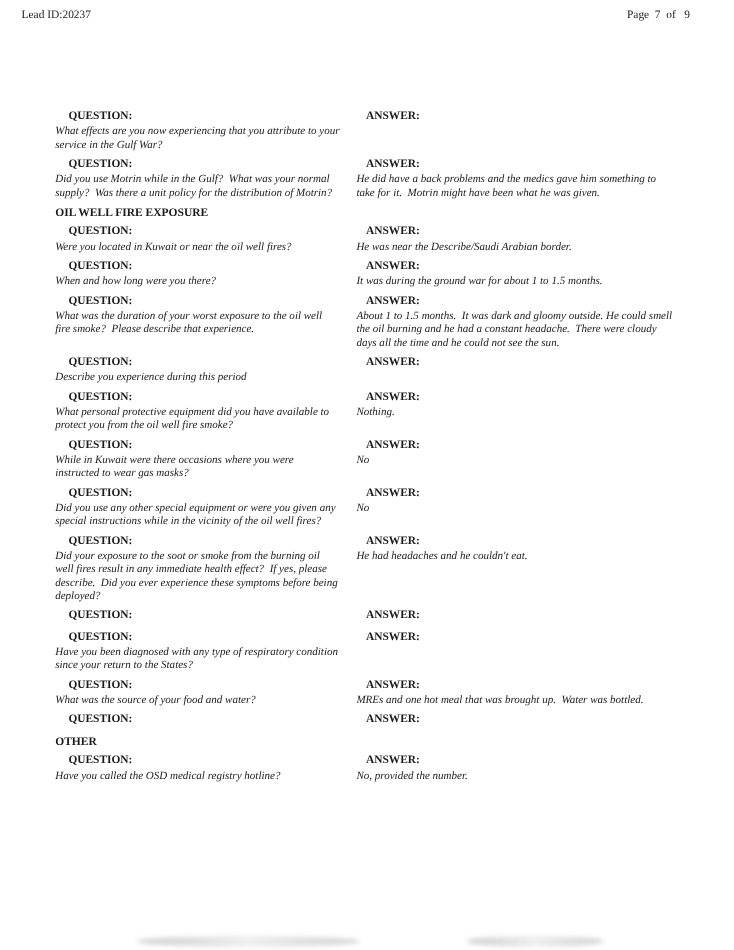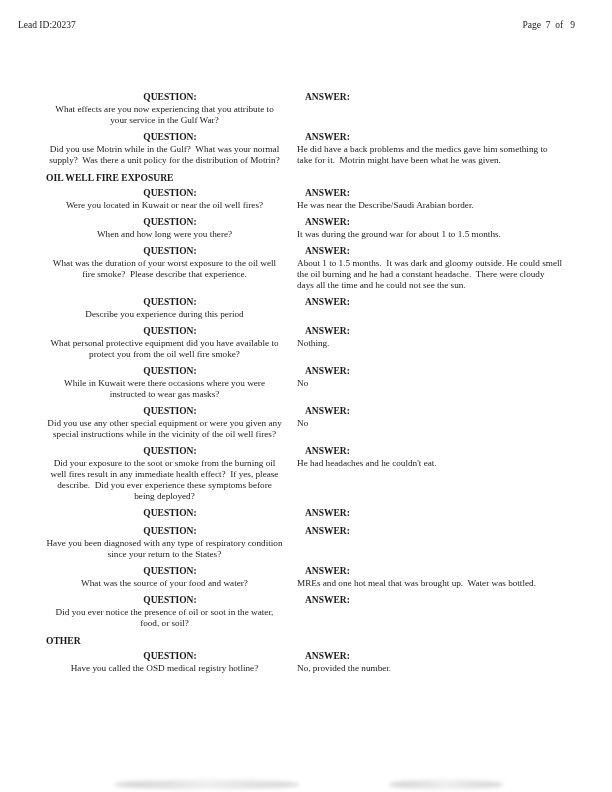--- a/index.html
+++ b/index.html
@@ -11,53 +11,54 @@
     position: relative;
     width: 612px;
     height: 792px;
     background: #ffffff;
     font-family: "Liberation Serif", serif;
     color: #1a1a1a;
     overflow: hidden;
   }
   .page-header {
     position: absolute;
-    top: 20px;
+    top: 8px;
     left: 18px;
     right: 37px;
     display: flex;
     justify-content: space-between;
     font-size: 9.5px;
     align-items: center;
   }
   .page-header span { white-space: pre; }
   .content {
     position: absolute;
     top: 92px;
     left: 46px;
     right: 49px;
   }
   .qa-row {
     display: grid;
     grid-template-columns: 251px 1fr;
     margin-bottom: 6px;
   }
-  .q-cell { padding-right: 14px; text-align: center; }
+  .q-cell { padding-right: 14px; }
   .label {
     font-weight: bold;
     font-size: 9.5px;
     line-height: 11px;
     margin-bottom: 1px;
   }
   .q-cell .label { margin-left: 11px; }
   .a-cell .label { margin-left: 8px; }
   .text {
     font-size: 9.2px;
     line-height: 11px;
     white-space: pre-wrap;
+    font-style: italic;
   }
   .section-heading {
     font-weight: bold;
     font-size: 9.6px;
     line-height: 11px;
     margin: 2px 0 5px 0;
   }
   .smudge {
     position: absolute;
     bottom: 3px;
@@ -207,21 +208,20 @@
           <div class="text">What was the source of your food and water?</div>
         </div>
         <div class="a-cell">
           <div class="label">ANSWER:</div>
           <div class="text">MREs and one hot meal that was brought up.  Water was bottled.</div>
         </div>
       </div>
       <div class="qa-row">
         <div class="q-cell">
           <div class="label">QUESTION:</div>
-          <div class="text">Did you ever notice the presence of oil or soot in the water, food, or soil?</div>
         </div>
         <div class="a-cell">
           <div class="label">ANSWER:</div>
           <div class="text"></div>
         </div>
       </div>
       <div class="section-heading">OTHER</div>
       <div class="qa-row">
         <div class="q-cell">
           <div class="label">QUESTION:</div>

